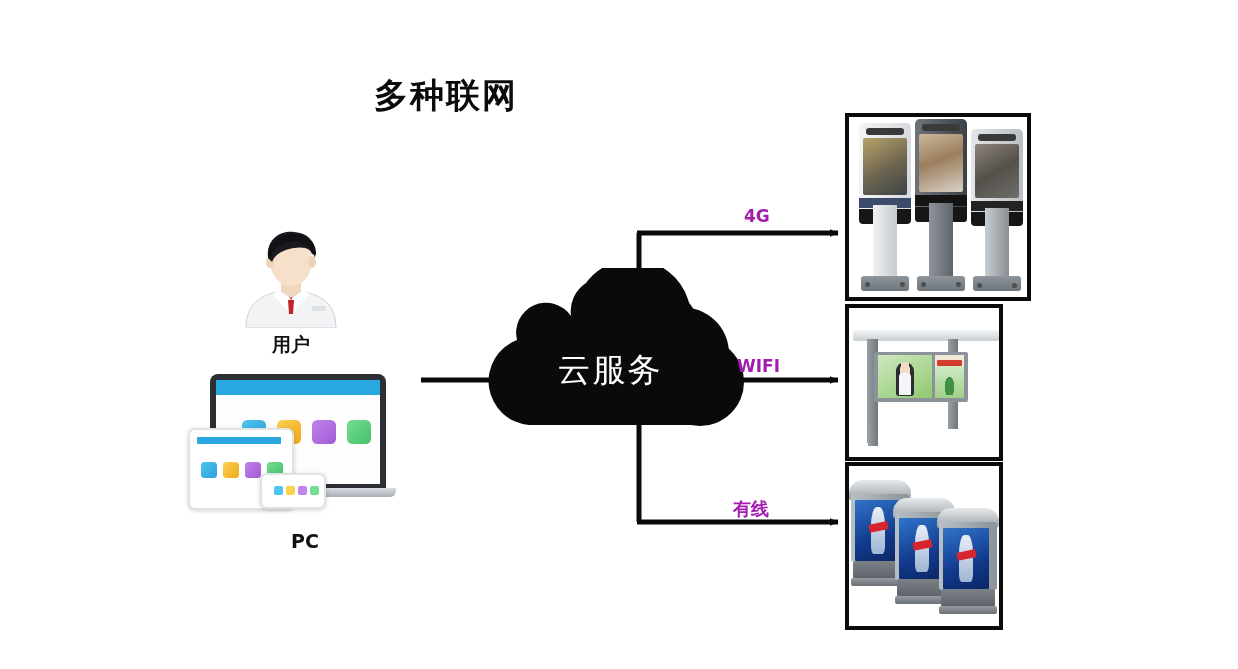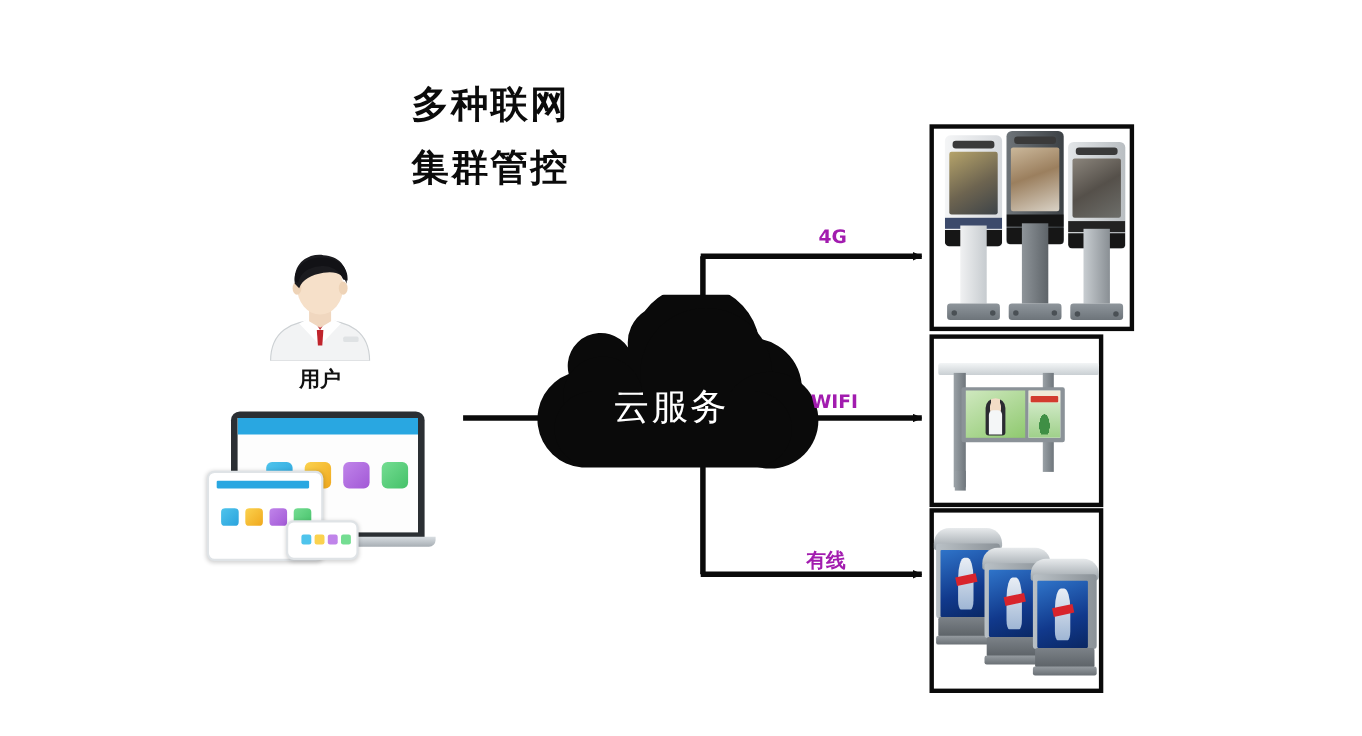--- a/index.html
+++ b/index.html
@@ -134,21 +134,20 @@
   .tab-bar{position:absolute;background:#29a7e1;border-radius:1px;}
   .ph-body{position:absolute;background:#fff;border:2px solid #dfe3e6;border-radius:7px;box-shadow:0 1px 4px rgba(0,0,0,.18);}
 </style>
 </head>
 <body>
 
 <div id="stage">
 
   <div class="title">
     <span class="l1">多种联网</span>
-    <span class="l2">集群管控</span>
   </div>
 
   <svg class="wires" viewBox="0 0 1238 669" xmlns="http://www.w3.org/2000/svg">
     <defs>
       <marker id="arrowhead" markerWidth="9" markerHeight="8" refX="8.4" refY="4" orient="auto" markerUnits="userSpaceOnUse">
         <path d="M0,0 L9,4 L0,8 z" fill="#0a0a0a"></path>
       </marker>
     </defs>
 
     <line x1="421" y1="380" x2="500" y2="380" stroke="#0a0a0a" stroke-width="5"></line>
@@ -233,20 +232,21 @@
         <div class="app-ico" style="left:77px;top:32px;width:16px;height:16px;background:linear-gradient(135deg,#74dd92,#45c169);"></div>
       </div>
 
       <div class="ph-body" style="left:82px;top:101px;width:62px;height:32px;">
         <div class="app-ico" style="left:12px;top:11px;width:9px;height:9px;background:#4fc4ec;"></div>
         <div class="app-ico" style="left:24px;top:11px;width:9px;height:9px;background:#fbd24e;"></div>
         <div class="app-ico" style="left:36px;top:11px;width:9px;height:9px;background:#c084ea;"></div>
         <div class="app-ico" style="left:48px;top:11px;width:9px;height:9px;background:#74dd92;"></div>
       </div>
     </div>
+    <div class="pc-label">PC</div>
   </div>
 
   <div class="dev-box" id="box-terminals">
     <div class="dev-inner">
 
       <div class="kiosk" style="left:10px;width:52px;height:168px;">
         <div class="head" style="height:60%;background:linear-gradient(90deg,#f4f5f6,#d7dade);">
           <div class="cam"></div>
           <div class="screen" style="background:linear-gradient(150deg,#b5a36a,#6d6450 55%,#3d4348);"></div>
           <div class="band" style="background:#3c4a6b;"></div>

